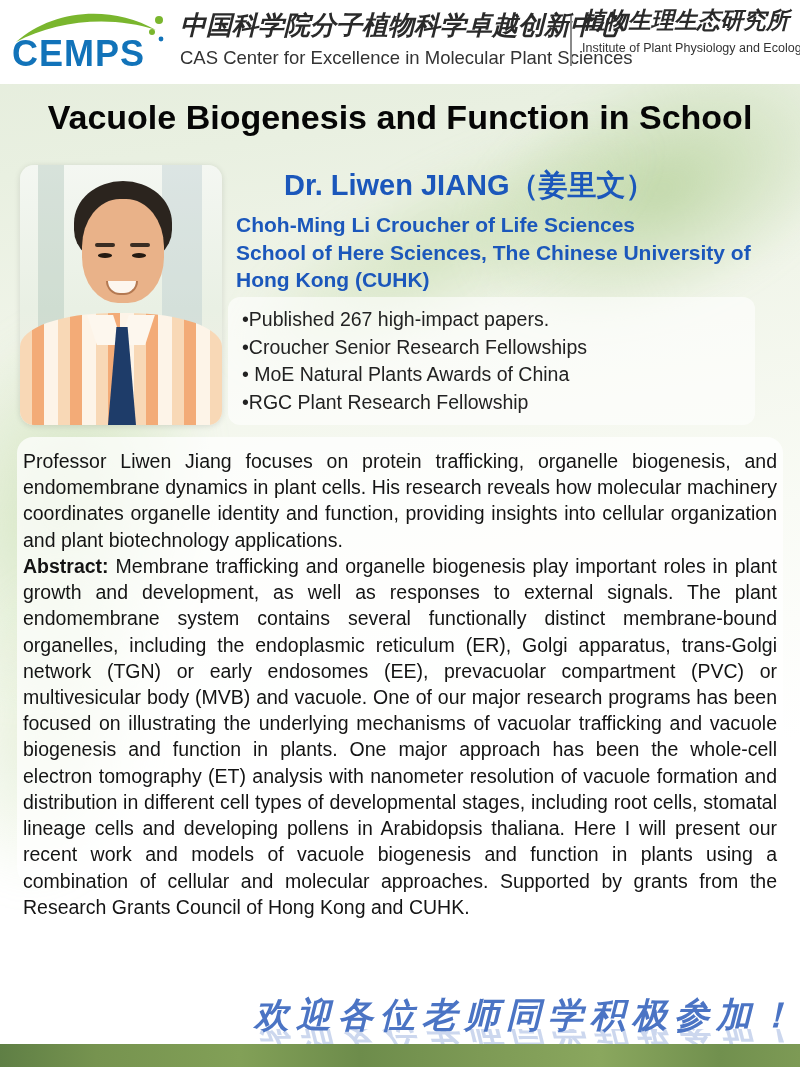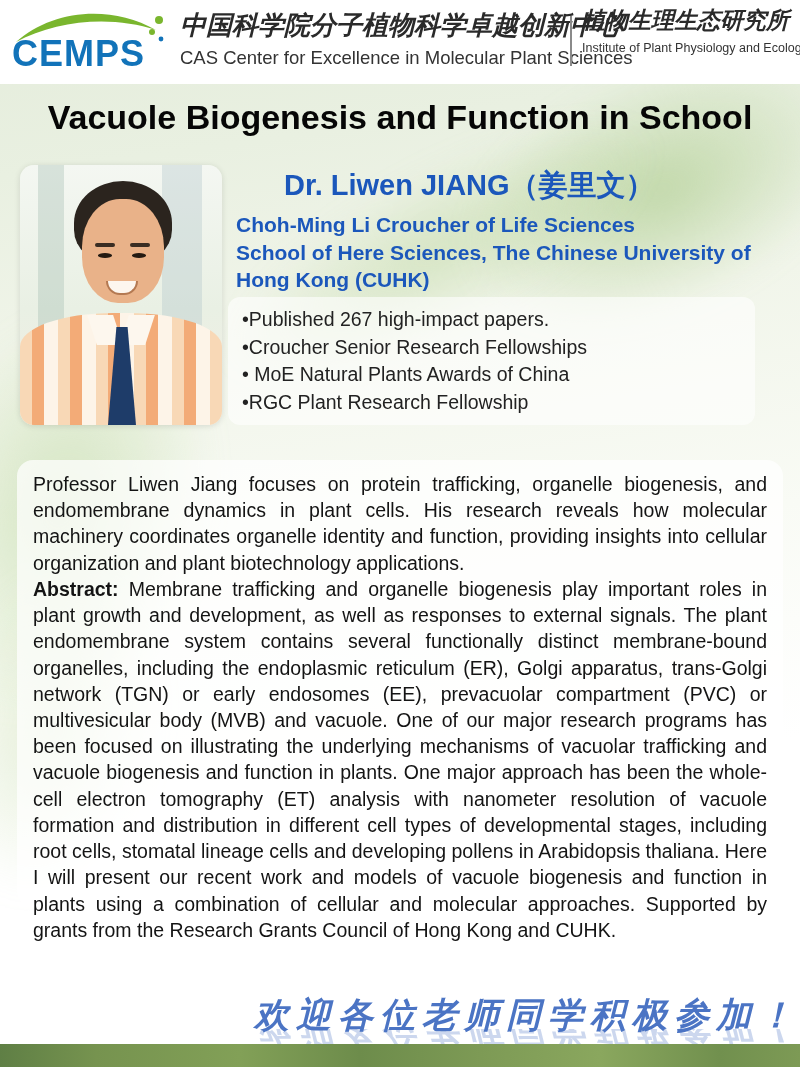--- a/index.html
+++ b/index.html
@@ -68,22 +68,22 @@
   .spk-affil { position:absolute; left:236px; top:212px; width:545px;
                font-size:21px; font-weight:700; color:#1b57bb; line-height:1.28; }
   .spk-affil div { margin-bottom:1px; }
 
   .highlights { position:absolute; left:228px; top:297px; width:527px; height:128px;
                 background:rgba(255,255,255,.60); border-radius:12px; padding:9px 6px 9px 14px;
                 list-style:none; }
   .highlights li { font-size:19.5px; color:#222; line-height:1.42; }
 
   
-  .abstract-box { position:absolute; left:17px; top:460px; width:766px; height:447px;
-                  background:rgba(255,255,255,.72); border-radius:16px; padding:11px 16px; }
+  .abstract-box { position:absolute; left:17px; top:437px; width:766px; height:447px;
+                  background:rgba(255,255,255,.72); border-radius:16px; padding:11px 6px; }
   .abstract-box p { font-size:19.5px; line-height:1.345; color:#141414; text-align:justify; }
   .abstract-box .bold { font-weight:700; }
 
   
   .details { position:absolute; left:38px; top:889px; width:740px; }
   .details div { font-size:21px; font-weight:700; color:#0d0d0d; margin-bottom:19px; white-space:nowrap; }
 
   
   .welcome-wrap { position:absolute; top:992px; left:0; width:800px; text-align:right; }
   .welcome { font-family:"DejaVu Serif","Liberation Serif",serif; font-style:italic; font-weight:700;

